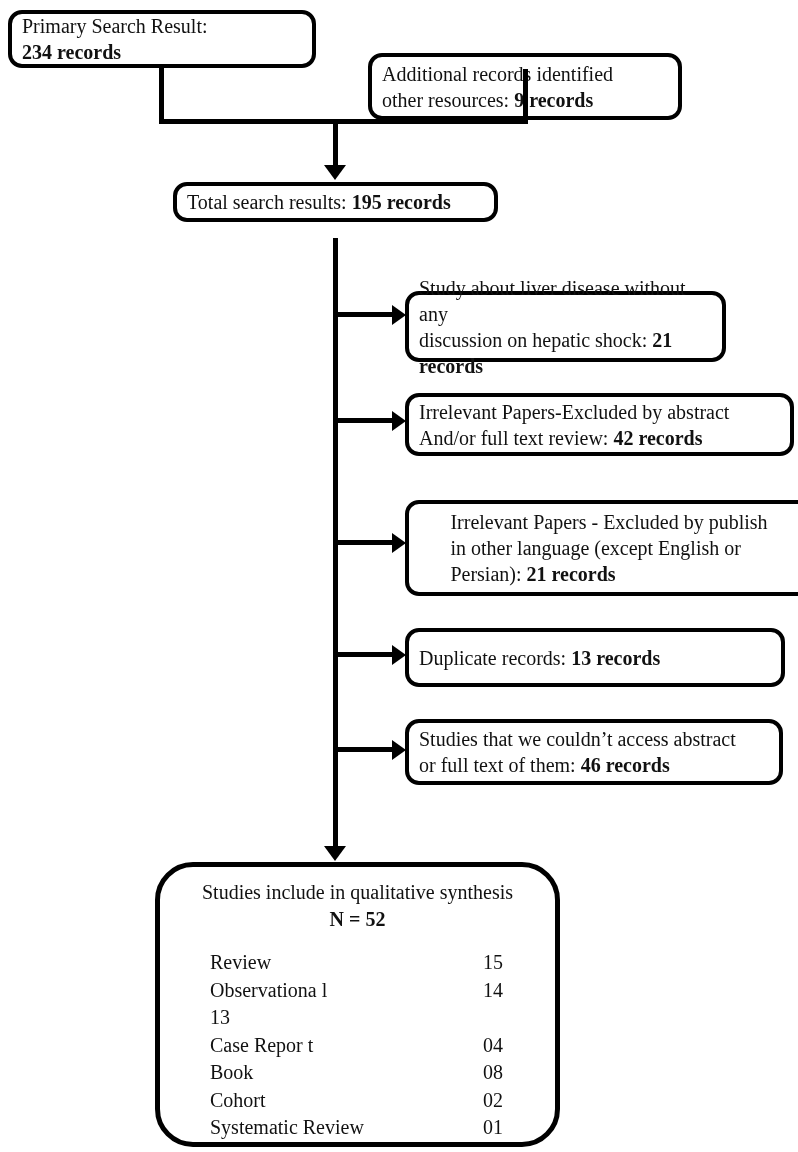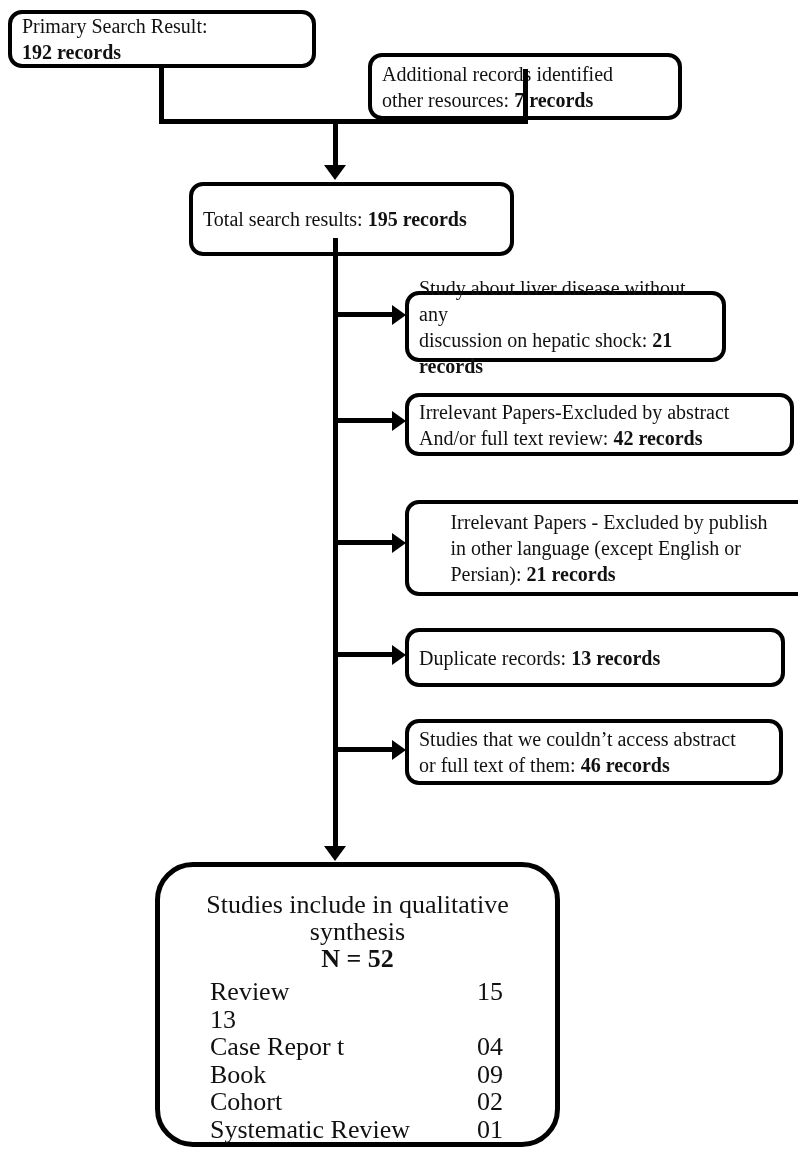--- a/index.html
+++ b/index.html
@@ -53,63 +53,63 @@
     border-left: 14px solid #000000;
   }
   #included-box {
     position: absolute;
     box-sizing: border-box;
     left: 155px; top: 862px;
     width: 405px; height: 285px;
     border: 5px solid #000000;
     border-radius: 38px;
     background: #ffffff;
-    font-size: 26px;
-    padding-top: 24px;
+    font-size: 20px;
+    padding-top: 12px;
   }
   #included-box .inc-title {
     text-align: center;
     line-height: 27px;
   }
   #included-box .inc-n {
     text-align: center;
     font-weight: 700;
     line-height: 27px;
-    margin-bottom: 6px;
+    margin-bottom: 16px;
   }
   .study-row {
     display: flex;
     justify-content: space-between;
     padding: 0 52px 0 50px;
     line-height: 27.5px;
     gap: 40px;
   }
 </style>
 </head>
 <body>
 
 <div id="stage">
 
   <div class="box" style="left:8px; top:10px; width:308px; height:58px;">
     <div class="box-text"><span>Primary Search Result:
-</span><b>192 records</b></div>
+</span><b>234 records</b></div>
   </div>
 
   <div class="box" style="left:368px; top:5px; width:314px; height:67px;margin-top:48px;">
     <div class="box-text"><span>Additional records identified
-other resources: </span><b>7 records</b></div>
+other resources: </span><b>9 records</b></div>
   </div>
 
   <div class="line" style="left:159px; top:66px; width:5px; height:57px;"></div>
   <div class="line" style="left:523px; top:69px; width:5px; height:54px;"></div>
   <div class="line" style="left:159px; top:119px; width:369px; height:5px;"></div>
   <div class="line" style="left:333px; top:119px; width:5px; height:47px;"></div>
   <div class="arrow-down" style="left:324px; top:165px;"></div>
 
-  <div class="box" style="left:173px; top:182px; width:325px; height:74px;margin-left:16px;">
+  <div class="box" style="left:173px; top:182px; width:325px; height:40px;">
     <div class="box-text"><span>Total search results: </span><b>195 records</b></div>
   </div>
 
   <div class="line" style="left:333px; top:238px; width:5px; height:608px;"></div>
   <div class="arrow-down" style="left:324px; top:846px;"></div>
 
   <div class="line" style="left:336px; top:312px; width:56px; height:5px;"></div>
   <div class="arrow-right" style="left:392px; top:305px;"></div>
 
   <div class="line" style="left:336px; top:418px; width:56px; height:5px;"></div>
@@ -151,29 +151,33 @@
 
   <div id="included-box">
     <div class="inc-title">Studies include in qualitative synthesis</div>
     <div class="inc-n">N = 52</div>
 
     <div class="study-row">
       <span>Review</span>
       <span>15</span>
     </div>
     <div class="study-row">
+      <span>Observationa l</span>
+      <span>14</span>
+    </div>
+    <div class="study-row">
       <span>13</span>
     </div>
     <div class="study-row">
       <span>Case Repor t</span>
       <span>04</span>
     </div>
     <div class="study-row">
       <span>Book</span>
-      <span>09</span>
+      <span>08</span>
     </div>
     <div class="study-row">
       <span>Cohort</span>
       <span>02</span>
     </div>
     <div class="study-row">
       <span>Systematic Review</span>
       <span>01</span>
     </div>
   </div>

